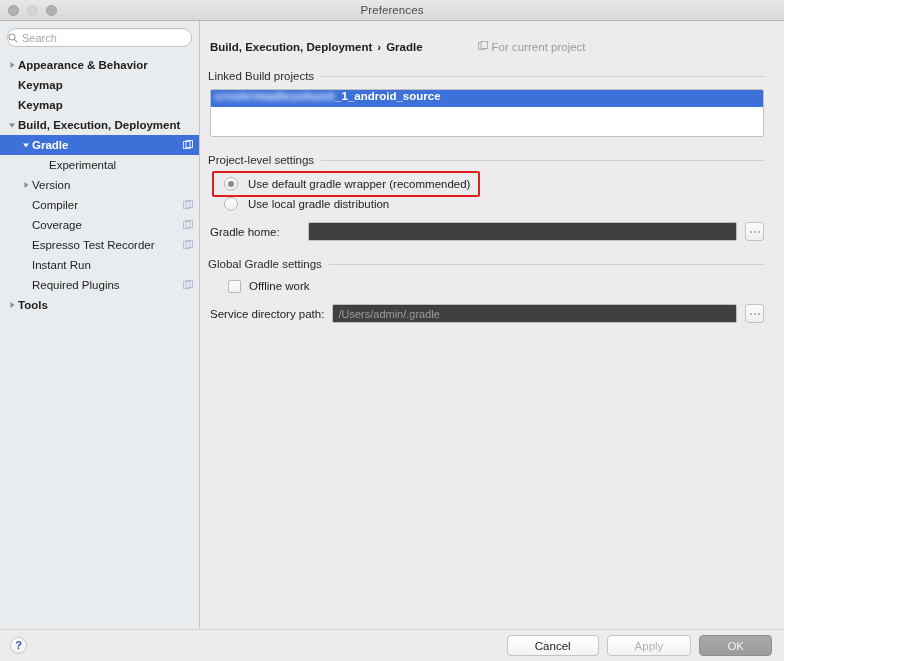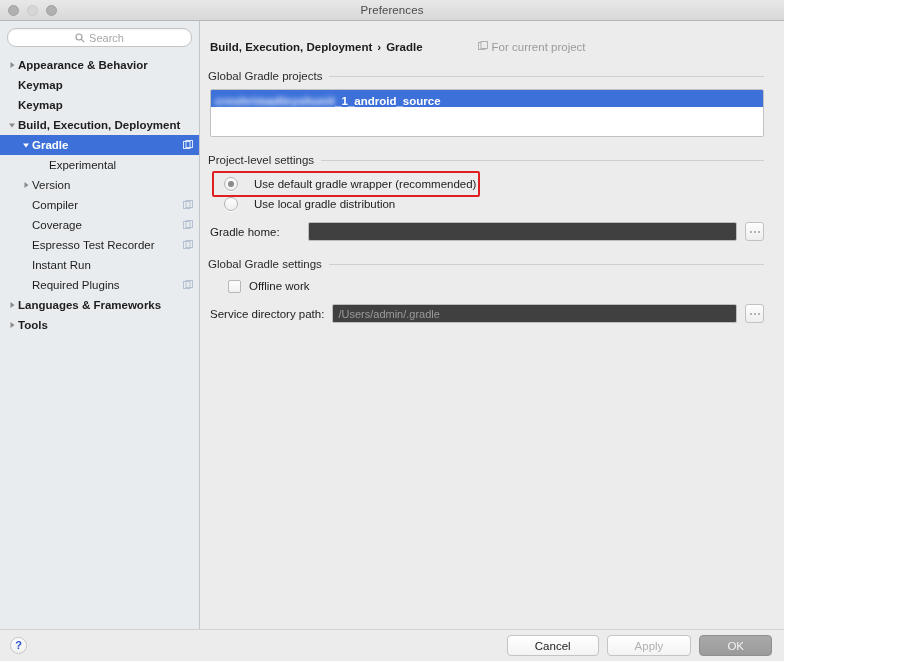--- a/index.html
+++ b/index.html
@@ -68,21 +68,20 @@
     overflow: hidden;
   }
   .search-wrap {
     margin: 0 7px 8px 7px;
     height: 19px;
     background: #ffffff;
     border: 1px solid #c4c4c4;
     border-radius: 9px;
     display: flex;
     align-items: center;
-    justify-content: center;
     gap: 4px;
     box-shadow: inset 0 1px 1px rgba(0,0,0,.04);
   }
   .search-icon svg { display: block; }
   .search-ph {
     font-size: 11px;
     color: #a7a7a7;
   }
   .tree { padding: 0; }
   .row {
@@ -165,35 +164,35 @@
     border-radius: 2px;
     overflow: hidden;
   }
   .listbox .item {
     height: 17px;
     background: #3d71d9;
     color: #ffffff;
     font-size: 11.5px;
     font-weight: bold;
     display: flex;
-    align-items: flex-end;
+    align-items: flex-start;
     padding-left: 4px;
     white-space: nowrap;
   }
   .blurred {
     filter: blur(2.4px);
     opacity: .95;
     letter-spacing: .4px;
   }
 
   
   .radio-row {
     display: flex;
     align-items: center;
-    gap: 16px;
+    gap: 10px;
     height: 20px;
     margin-left: 24px;
     font-size: 11.5px;
     color: #1c1c1c;
   }
   .radio {
     width: 14px; height: 14px; flex: 0 0 14px;
     border-radius: 50%;
     background: linear-gradient(#fdfdfd, #efefef);
     border: 1px solid #b4b4b4;
@@ -429,28 +428,20 @@
           </div>
           <div class="row lvl1">
             <span class="arrow"></span>
             <span class="label">Required Plugins</span>
             <span class="badge">
               <svg width="10" height="10" viewBox="0 0 10 10">
                 <rect x="0.5" y="1.5" width="6.5" height="7" fill="none" stroke="#b6c2d4" stroke-width="1"></rect>
                 <rect x="3" y="0.5" width="6.5" height="7" fill="none" stroke="#b6c2d4" stroke-width="1"></rect>
               </svg>
             </span>
-          </div>
-          <div class="row lvl0 bold">
-            <span class="arrow">
-              <svg width="7" height="8" viewBox="0 0 7 8">
-                <path d="M1.5 1 L5.5 4 L1.5 7 Z" fill="#8a8a8a"></path>
-              </svg>
-            </span>
-            <span class="label">Languages &amp; Frameworks</span>
           </div>
           <div class="row lvl0 bold">
             <span class="arrow">
               <svg width="7" height="8" viewBox="0 0 7 8">
                 <path d="M1.5 1 L5.5 4 L1.5 7 Z" fill="#8a8a8a"></path>
               </svg>
             </span>
             <span class="label">Tools</span>
           </div>
         </div>
@@ -467,21 +458,21 @@
             <svg width="10" height="10" viewBox="0 0 10 10">
               <rect x="0.5" y="1.5" width="6.5" height="7" fill="none" stroke="#b0b0b0" stroke-width="1"></rect>
               <rect x="3" y="0.5" width="6.5" height="7" fill="#ececec" stroke="#b0b0b0" stroke-width="1"></rect>
             </svg>
           </span>
           <span>For current project</span>
         </span>
       </div>
 
       <div class="group">
-        <span class="group-title">Global Gradle projects</span>
+        <span class="group-title">Linked Build projects</span>
         <span class="group-rule"></span>
       </div>
 
       <div class="listbox">
         <div class="item">
           <span class="blurred">creshrimadleyshunit</span>
             <span>_1_android_source</span>
         </div>
       </div>
 

